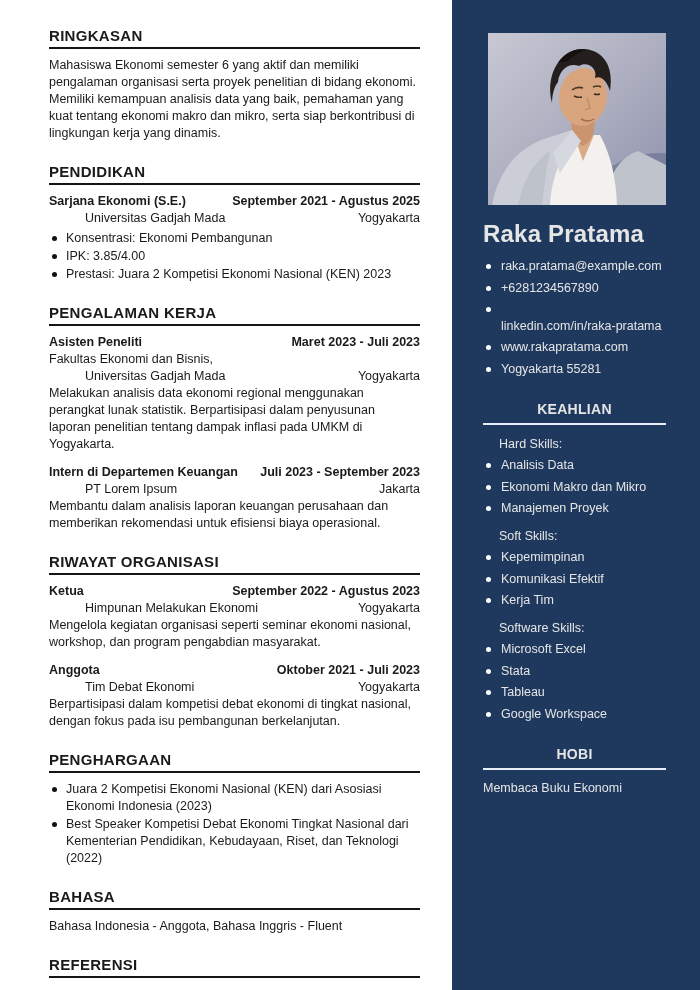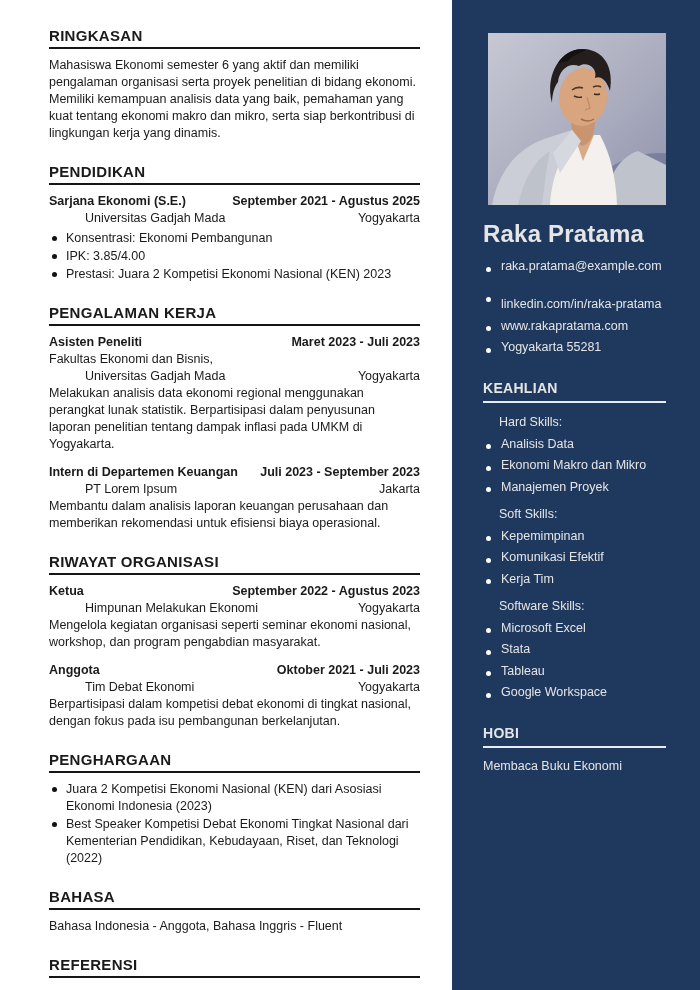--- a/index.html
+++ b/index.html
@@ -39,31 +39,32 @@
   }
 
   
   .sidebar{
     flex:1;background:var(--sidebar-bg);color:#e5e5e5;
     padding:33px 34px 8px 31px;font-size:12.5px;line-height:16.5px;
   }
   .photo{display:block;width:178px;height:172px;margin-left:5px;}
   .name{font-size:24px;font-weight:bold;line-height:28px;margin:15px 0 10px;letter-spacing:.2px;}
   ul.sb-dots{list-style:none;margin:0;padding:0;}
-  ul.sb-dots li{display:flex;align-items:center;margin-bottom:5px;}
+  ul.sb-dots li{display:flex;align-items:flex-start;margin-bottom:5px;}
   ul.sb-dots .dot{
     flex:none;width:5px;height:5px;border-radius:50%;background:#fff;
     margin:6px 10px 0 3px;
   }
   ul.sb-dots .txt{white-space:pre-line;}
   .sb-section{margin-top:24px;}
   .sb-title{
     font-size:14px;font-weight:bold;letter-spacing:.3px;
     padding-bottom:5px;border-bottom:2px solid var(--sidebar-rule);
     margin-bottom:10px;
+    text-align:center;
   }
   .sb-group-label{margin:11px 16px 5px;}
   .sb-group:first-of-type .sb-group-label{margin-top:0;}
   .hobby-text{margin-top:2px;}
 </style>
 </head>
 <body>
 
 <div class="page">
 
@@ -211,20 +212,24 @@
 
     <div class="name">Raka Pratama</div>
 
     <ul class="sb-dots">
       <li>
         <span class="dot"></span>
         <span class="txt">raka.pratama@example.com</span>
       </li>
       <li>
         <span class="dot"></span>
+        <span class="txt">+6281234567890</span>
+      </li>
+      <li>
+        <span class="dot"></span>
         <span class="txt">
 linkedin.com/in/raka-pratama</span>
       </li>
       <li>
         <span class="dot"></span>
         <span class="txt">www.rakapratama.com</span>
       </li>
       <li>
         <span class="dot"></span>
         <span class="txt">Yogyakarta 55281</span>

